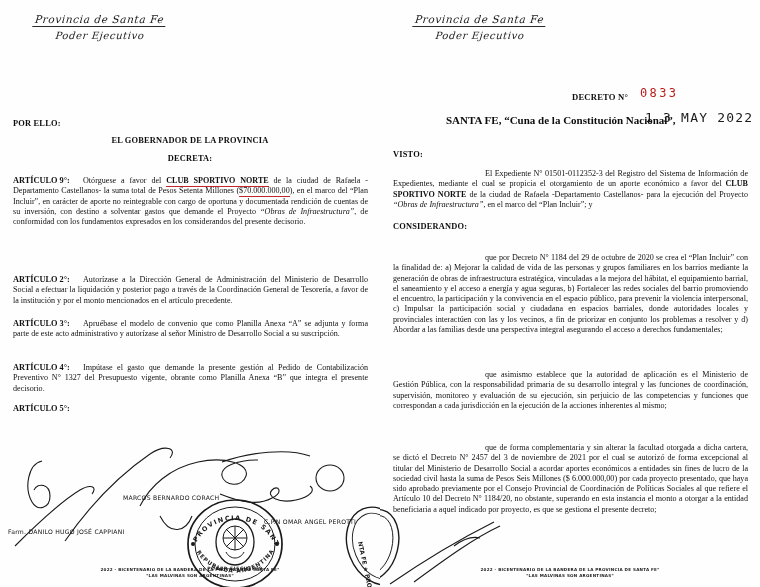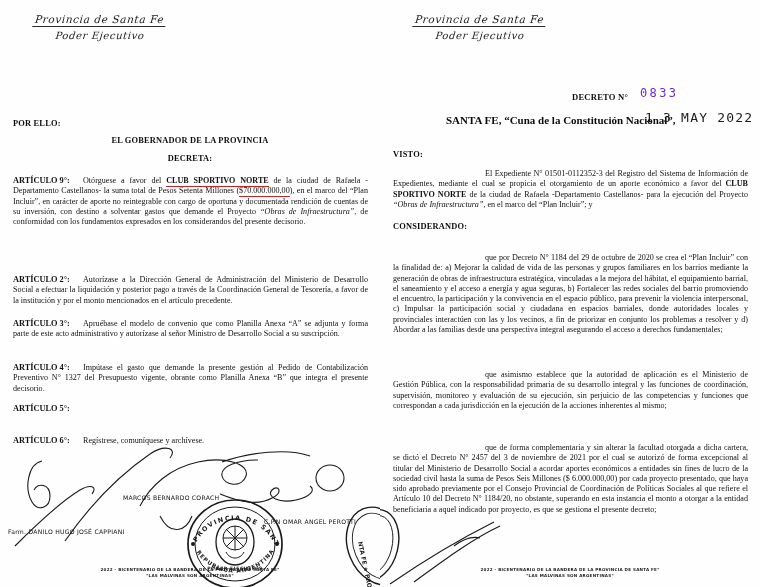--- a/index.html
+++ b/index.html
@@ -66,21 +66,21 @@
   .redline{
     border-bottom:1.6px solid #c0272d;
     padding-bottom:.5px;
   }
 
   
   .stamp-num{
     font-family:"DejaVu Sans Mono", monospace;
     font-size:12px;
     letter-spacing:2.4px;
-    color:#6d28d9;
+    color:#b91c1c;
   }
   .stamp-date{
     font-family:"DejaVu Sans Mono", monospace;
     font-size:13px;
     letter-spacing:1.2px;
     color:#1a1a1a;
   }
 
   
   .signame{
@@ -139,24 +139,20 @@
 
   <div class="bodytext" style="left:13px;top:363px;width:355px;text-indent:70px;">
     <span class="art-label" style="position:absolute;left:0;text-indent:0;">ARTÍCULO 4°:</span>
     <span>Impútase el gasto que demande la presente gestión al Pedido de Contabilización Preventivo N° 1327 del Presupuesto vigente, obrante como Planilla Anexa “B” que integra el presente decisorio.</span>
   </div>
 
   <div class="bodytext" style="left:13px;top:404px;width:355px;text-indent:70px;">
     <span class="art-label" style="position:absolute;left:0;text-indent:0;">ARTÍCULO 5°:</span>
   </div>
 
-  <div class="bodytext" style="left:13px;top:436px;width:355px;text-indent:70px;">
-    <span class="art-label" style="position:absolute;left:0;text-indent:0;">ARTÍCULO 6°:</span>
-    <span>Regístrese, comuníquese y archívese.</span>
-  </div>
 
   <svg style="position:absolute;left:10px;top:446px;" width="370" height="110">
     <path class="ink" stroke-width="1.1" d="M32 15 C18 18, 14 42, 22 56 C28 66, 40 62, 40 50 C40 38, 28 36, 24 44"></path>
     <path class="ink" stroke-width="1.1" d="M5 100 C25 80, 50 56, 70 44 C80 38, 88 40, 82 48"></path>
     <path class="ink" stroke-width="1.1" d="M55 95 C78 62, 105 32, 140 8 C155 -2, 168 2, 160 12"></path>
     <path class="ink" stroke-width="1.1" d="M130 60 C140 40, 160 22, 188 16 C215 10, 240 18, 236 30 C232 42, 214 40, 212 30 C210 20, 228 14, 248 14"></path>
     <path class="ink" stroke-width="1.1" d="M150 70 C160 90, 176 86, 182 70"></path>
     <path class="ink" stroke-width="1.1" d="M210 48 C230 56, 248 60, 262 52 C274 46, 268 38, 262 44 C256 50, 268 58, 286 54 C300 51, 306 44, 300 40"></path>
     <ellipse class="ink" stroke-width="1.1" cx="320" cy="32" rx="14" ry="13"></ellipse>
     <path class="ink" stroke-width="1.1" d="M212 16 C240 6, 278 2, 300 10"></path>

